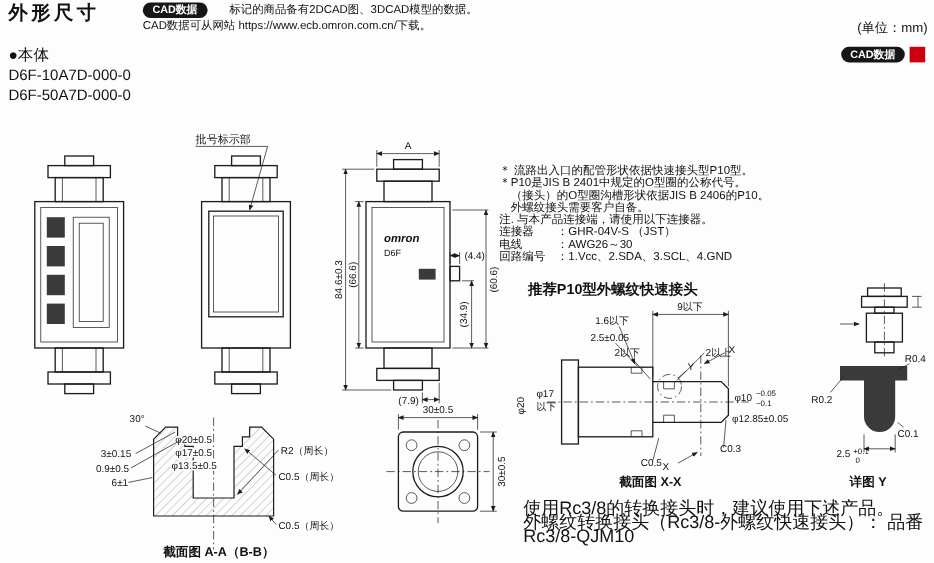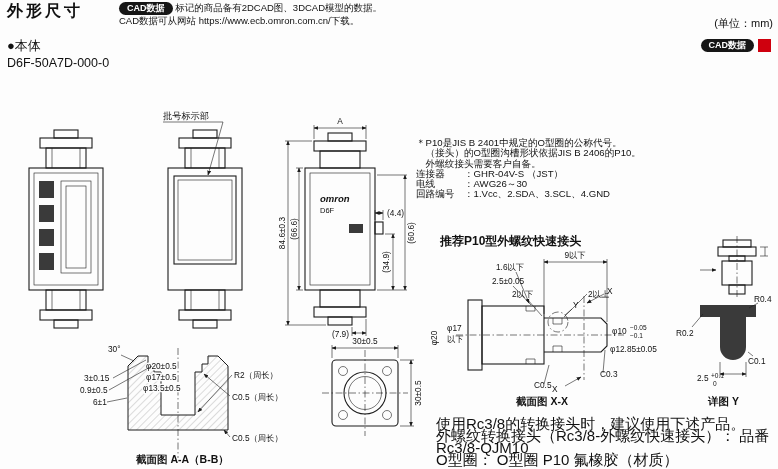--- a/index.html
+++ b/index.html
@@ -3,21 +3,21 @@
 <meta charset="utf-8">
 <style>
   html,body{margin:0;padding:0}
   body{width:778px;height:469px;position:relative;background:#fdfdfd;
        font-family:"Liberation Sans","DejaVu Sans",sans-serif;color:#111;overflow:hidden}
   .abs{position:absolute}
   .title{left:7px;top:1px;font-size:16px;font-weight:bold;letter-spacing:3px}
   .badge{display:inline-block;background:#161616;color:#fff;font-size:9px;font-weight:bold;
          padding:1px 8px 2px;border-radius:8px;line-height:10px;vertical-align:middle}
   .cadnote{left:119px;top:2px;font-size:9.5px;line-height:12.5px}
-  .cadnote .txt{margin-left:0}
+  .cadnote .txt{margin-left:16px}
   .unit{right:5px;top:16px;font-size:11px}
   .secrow{left:7px;top:37px;font-size:13px;font-weight:normal}
   .cadright{right:7px;top:39px;display:flex;align-items:center;gap:4px}
   .redsq{display:inline-block;width:13px;height:13px;background:#cf000e}
   .models{left:7px;top:55px;font-size:12.5px;line-height:16px}
   .notes{left:416px;top:138px;width:360px;font-size:9.6px;line-height:10.3px}
   .p10h{left:440px;top:233px;font-size:12px;font-weight:bold}
   .footnote{left:436px;top:418px;width:342px;font-size:15px;line-height:11.9px}
   svg.drawing{position:absolute;left:0;top:0}
   text{font-family:"Liberation Sans","DejaVu Sans",sans-serif;font-size:8.3px;fill:#111}
@@ -256,31 +256,33 @@
 </div>
 <div class="abs unit">(单位：mm)</div>
 
 <div class="abs secrow">●本体</div>
 <div class="abs cadright">
   <span class="badge">CAD数据</span>
   <span class="redsq"></span>
 </div>
 
 <div class="abs models">
+  <div>D6F-10A7D-000-0</div>
   <div>D6F-50A7D-000-0</div>
 </div>
 
 <div class="abs notes">
+  <div>＊ 流路出入口的配管形状依据快速接头型P10型。</div>
   <div>＊P10是JIS B 2401中规定的O型圈的公称代号。</div>
   <div>　（接头）的O型圈沟槽形状依据JIS B 2406的P10。</div>
   <div>　外螺纹接头需要客户自备。</div>
+  <div>注. 与本产品连接端，请使用以下连接器。</div>
   <div>连接器　　：GHR-04V-S （JST）</div>
   <div>电线　　　：AWG26～30</div>
   <div>回路编号　：1.Vcc、2.SDA、3.SCL、4.GND</div>
 </div>
 
 <div class="abs p10h">推荐P10型外螺纹快速接头</div>
 
 <div class="abs footnote">
   <div>使用Rc3/8的转换接头时，建议使用下述产品。</div>
   <div>外螺纹转换接头（Rc3/8-外螺纹快速接头）： 品番 Rc3/8-QJM10</div>
-  <div>O型圈： O型圈 P10 氟橡胶（材质）</div>
 </div>
 
 </body></html>

